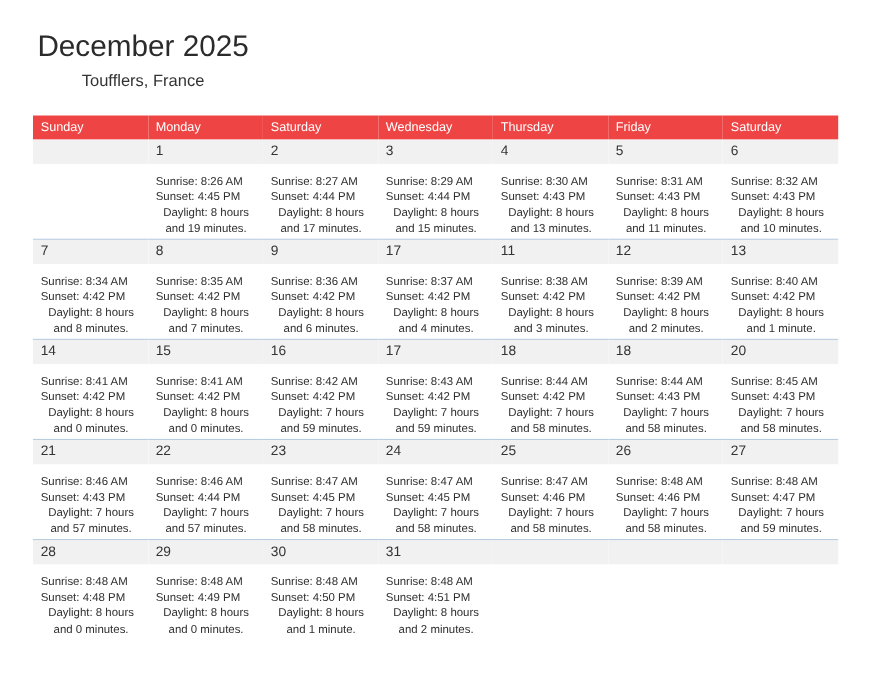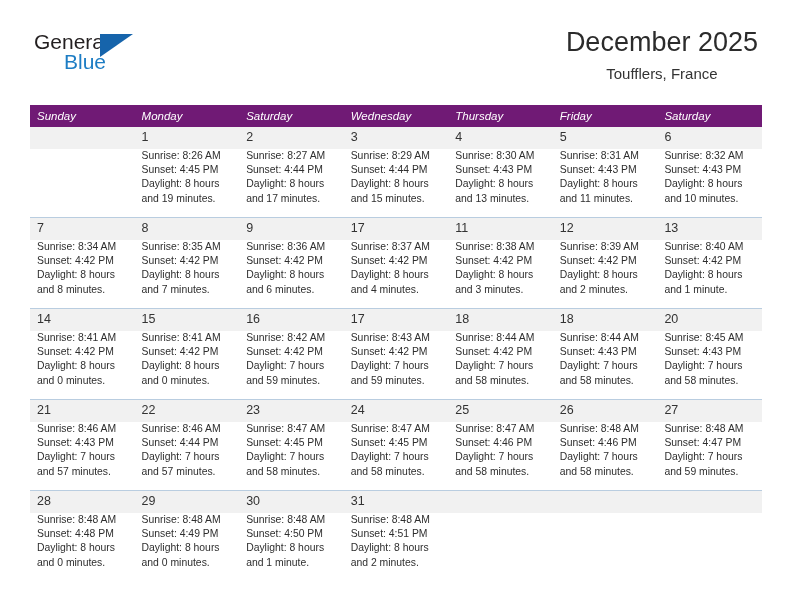--- a/index.html
+++ b/index.html
@@ -92,29 +92,28 @@
   
   .calendar {
     position: absolute;
     left: 30px;
     top: 105px;
     width: 732px;
     border-collapse: collapse;
     table-layout: fixed;
   }
   .calendar th {
-    background: #701a75;
+    background: #ef4444;
     color: #ffffff;
     font-weight: normal;
     font-size: 11.5px;
     text-align: left;
     padding: 5px 0 5px 7px;
     height: 12px;
     border: none;
-    font-style: italic;
   }
   .calendar td {
     vertical-align: top;
     padding: 0;
     border: none;
     border-top: 1px solid #b9cde0;
     height: 90px;
     background: #ffffff;
   }
   .calendar tr.week:first-child td {
@@ -125,44 +124,40 @@
     font-size: 12.5px;
     color: #333333;
     padding: 3px 0 4px 7px;
     line-height: 14px;
     height: 15px;
   }
   .daynum.empty {
     color: transparent;
   }
   .info {
-    padding: 0 6px 0 7px;
+    padding: 10px 6px 0 7px;
     font-size: 10.4px;
     line-height: 14.2px;
     color: #2e2e2e;
   }
   .info div {
     white-space: nowrap;
   }
   .info .dl {
     white-space: normal;
+    text-align: center;
   }
 </style>
 </head>
 <body>
 
 <div class="page">
 
   <div class="top-bar">
 
-    <div class="logo">
-      <span class="logo-general">General</span>
-      <span class="logo-tri"></span>
-      <span class="logo-blue">Blue</span>
-    </div>
 
     <div class="title-block">
       <h1 class="cal-title">December 2025</h1>
       <div class="cal-subtitle">Toufflers, France</div>
     </div>
 
   </div>
 
   <table class="calendar">
     <thead>

